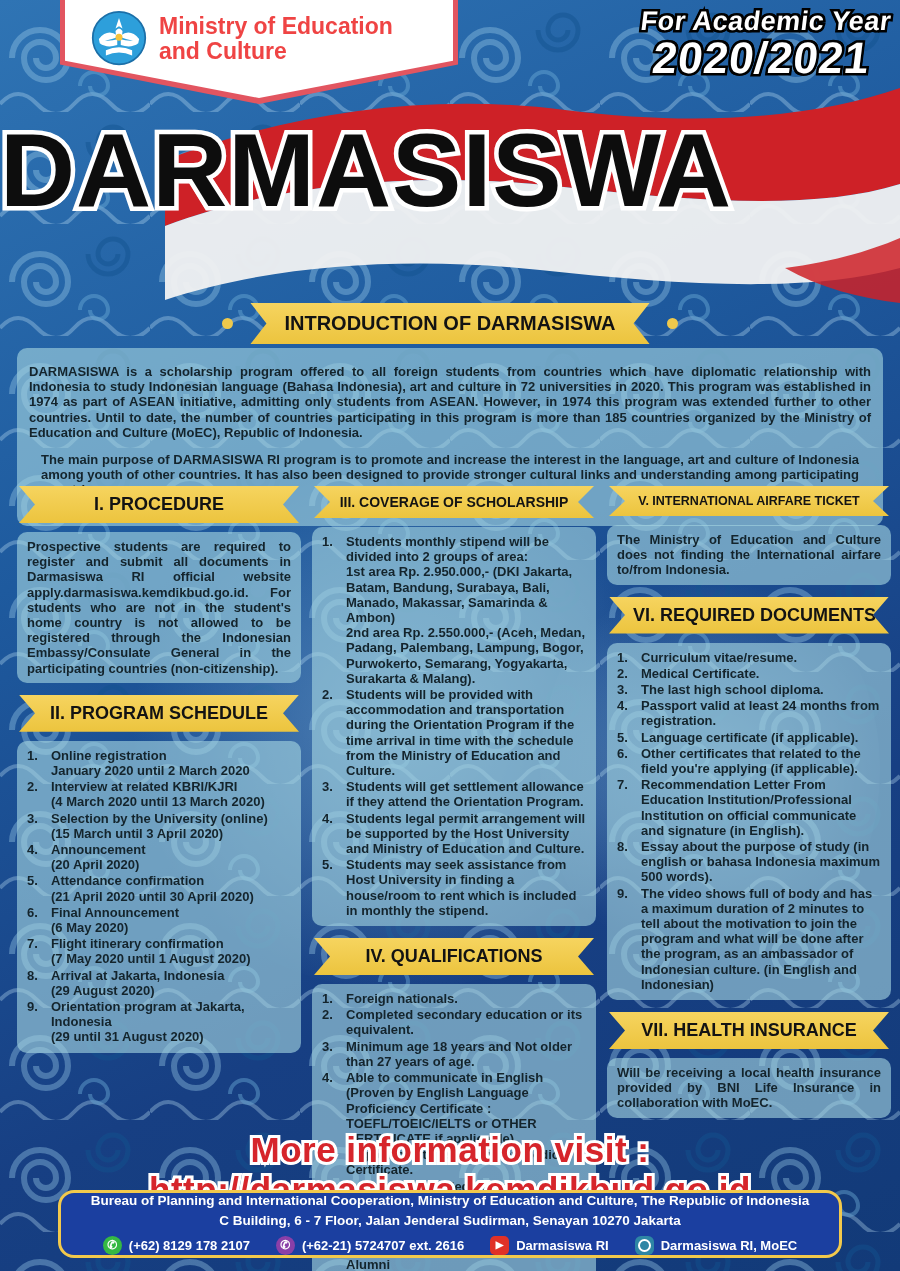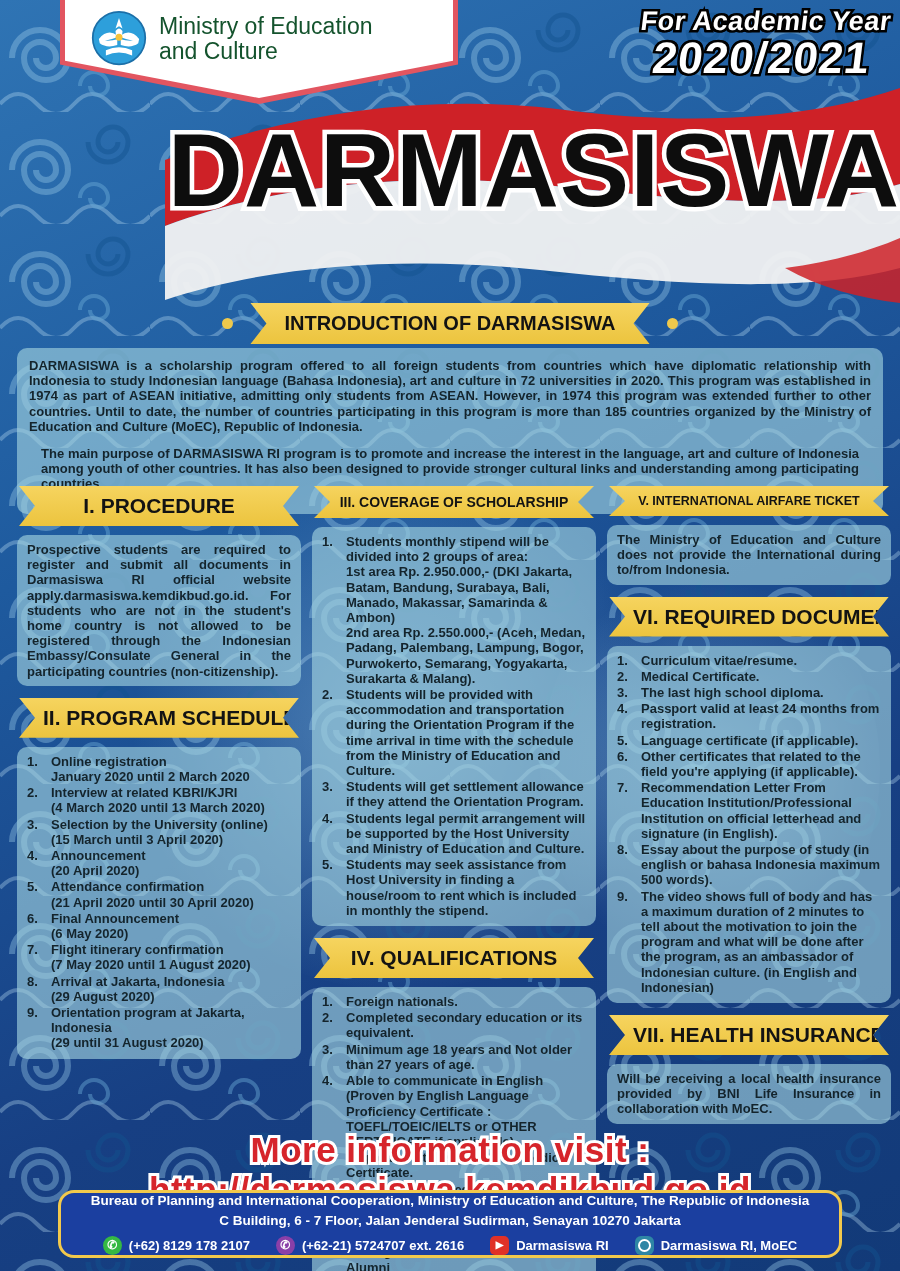--- a/index.html
+++ b/index.html
@@ -8,54 +8,54 @@
     background:linear-gradient(155deg,#2f74b4 0%,#1e5a9e 35%,#173f83 70%,#123a78 100%);}
   .batik{position:absolute;inset:0;z-index:0;opacity:.85;}
   .blob{position:absolute;border-radius:50%;background:radial-gradient(circle,rgba(150,200,230,.45),rgba(150,200,230,0) 70%);z-index:0;}
 
   
   .ministry-banner{position:absolute;left:60px;top:0;width:398px;height:104px;z-index:5;
     background:#e25560;clip-path:polygon(0 0,100% 0,100% 62%,50% 100%,0 62%);}
   .ministry-banner-inner{position:absolute;left:5px;top:0;right:5px;bottom:6px;background:#ffffff;
     clip-path:polygon(0 0,100% 0,100% 62%,50% 100%,0 62%);display:flex;align-items:flex-start;padding:10px 14px 0 26px;gap:12px;}
   .ministry-logo{width:56px;height:56px;flex:0 0 auto;}
-  .ministry-name{font-weight:normal;color:#14532d;font-size:23px;line-height:1.08;padding-top:4px;}
+  .ministry-name{font-weight:bold;color:#ef4444;font-size:23px;line-height:1.08;padding-top:4px;}
 
   
   .acad{position:absolute;right:12px;top:6px;z-index:5;text-align:center;transform:skewX(-7deg);
     color:#fff;font-weight:bold;-webkit-text-stroke:5px #000;paint-order:stroke fill;
     text-shadow:2px 2px 0 #000,-2px 2px 0 #000,2px -2px 0 #000,-2px -2px 0 #000;}
   .acad .l1{font-size:27px;letter-spacing:.5px;}
   .acad .l2{font-size:44px;letter-spacing:1px;margin-top:-4px;}
 
   
   .flag{position:absolute;left:165px;top:88px;width:735px;height:215px;z-index:1;}
-  .title-wrap{position:absolute;left:0;top:118px;width:900px;text-align:right;z-index:2;}
+  .title-wrap{position:absolute;left:0;top:118px;width:900px;text-align:left;z-index:2;}
   .title-main{font-size:104px;font-weight:900;letter-spacing:1px;color:#0d0d0d;line-height:1;
     -webkit-text-stroke:9px #fff;paint-order:stroke fill;
     text-shadow:0 0 3px #fff,3px 3px 0 #fff,-3px -3px 0 #fff,3px -3px 0 #fff,-3px 3px 0 #fff;}
   .title-sub{font-size:56px;font-weight:900;letter-spacing:.5px;color:#0d0d0d;line-height:1.02;margin-top:2px;
     -webkit-text-stroke:7px #fff;paint-order:stroke fill;
     text-shadow:0 0 3px #fff,3px 3px 0 #fff,-3px -3px 0 #fff,3px -3px 0 #fff,-3px 3px 0 #fff;}
 
   
   .ribbon{background:linear-gradient(#f6d45f,#ecc43e);color:#131313;font-weight:bold;text-align:center;
     padding:8px 24px;clip-path:polygon(0 0,100% 0,calc(100% - 16px) 50%,100% 100%,0 100%,16px 50%);
-    font-size:21px;white-space:nowrap;}
+    font-size:18px;white-space:nowrap;}
   .ribbon.medium{font-size:14px;}
   .ribbon.small{font-size:12.5px;}
   .intro-ribbon-row{position:absolute;left:0;top:303px;width:900px;display:flex;justify-content:center;align-items:center;gap:17px;z-index:3;}
   .intro-ribbon-row .ribbon{font-size:20px;padding:9px 34px;}
   .dot{width:11px;height:11px;border-radius:50%;background:#efc94c;flex:0 0 auto;}
 
   
   .panel{background:rgba(165,213,224,.62);border-radius:10px;padding:7px 10px;color:#14242c;
     font-weight:bold;font-size:13px;line-height:1.17;}
   .panel.justify{text-align:justify;}
-  .intro-panel{position:absolute;left:17px;top:348px;width:866px;z-index:2;box-sizing:border-box;padding:10px 12px;}
+  .intro-panel{position:absolute;left:17px;top:348px;width:866px;z-index:2;box-sizing:border-box;padding:16px 12px;}
   .intro-panel p{margin:0 0 12px 0;}
   .intro-panel p:last-child{margin:12px;}
 
   .col{position:absolute;top:486px;width:284px;z-index:2;display:flex;flex-direction:column;}
   .col1{left:17px;} .col2{left:312px;} .col3{left:607px;}
   .col .ribbon{margin:0 2px 9px 2px;}
   .col .panel{margin-bottom:12px;}
 
   .li{display:flex;margin-bottom:1px;}
   .num{flex:0 0 24px;}
@@ -297,21 +297,21 @@
           <span class="num">8.</span>
           <div class="li-body">
             <div>Not registered as Darmasiswa's Alumni</div>
           </div>
         </div>
       </div>
   </div>
 
   <div class="col col3">
     <div class="ribbon small">V. INTERNATIONAL AIRFARE TICKET</div>
-    <div class="panel justify">The Ministry of Education and Culture does not provide the International during to/from Indonesia.</div>
+    <div class="panel justify">The Ministry of Education and Culture does not finding the International airfare to/from Indonesia.</div>
     <div class="ribbon">VI. REQUIRED DOCUMENTS</div>
     <div class="panel">
         <div class="li">
           <span class="num">1.</span>
           <div class="li-body">
             <div>Curriculum vitae/resume.</div>
           </div>
         </div>
         <div class="li">
           <span class="num">2.</span>
@@ -339,21 +339,21 @@
         </div>
         <div class="li">
           <span class="num">6.</span>
           <div class="li-body">
             <div>Other certificates that related to the field you're applying (if applicable).</div>
           </div>
         </div>
         <div class="li">
           <span class="num">7.</span>
           <div class="li-body">
-            <div>Recommendation Letter From Education Institution/Professional Institution on official letterhead and signature (in English).</div>
+            <div>Recommendation Letter From Education Institution/Professional Institution on official communicate and signature (in English).</div>
           </div>
         </div>
         <div class="li">
           <span class="num">8.</span>
           <div class="li-body">
             <div>Essay about the purpose of study (in english or bahasa Indonesia maximum 500 words).</div>
           </div>
         </div>
         <div class="li">
           <span class="num">9.</span>

